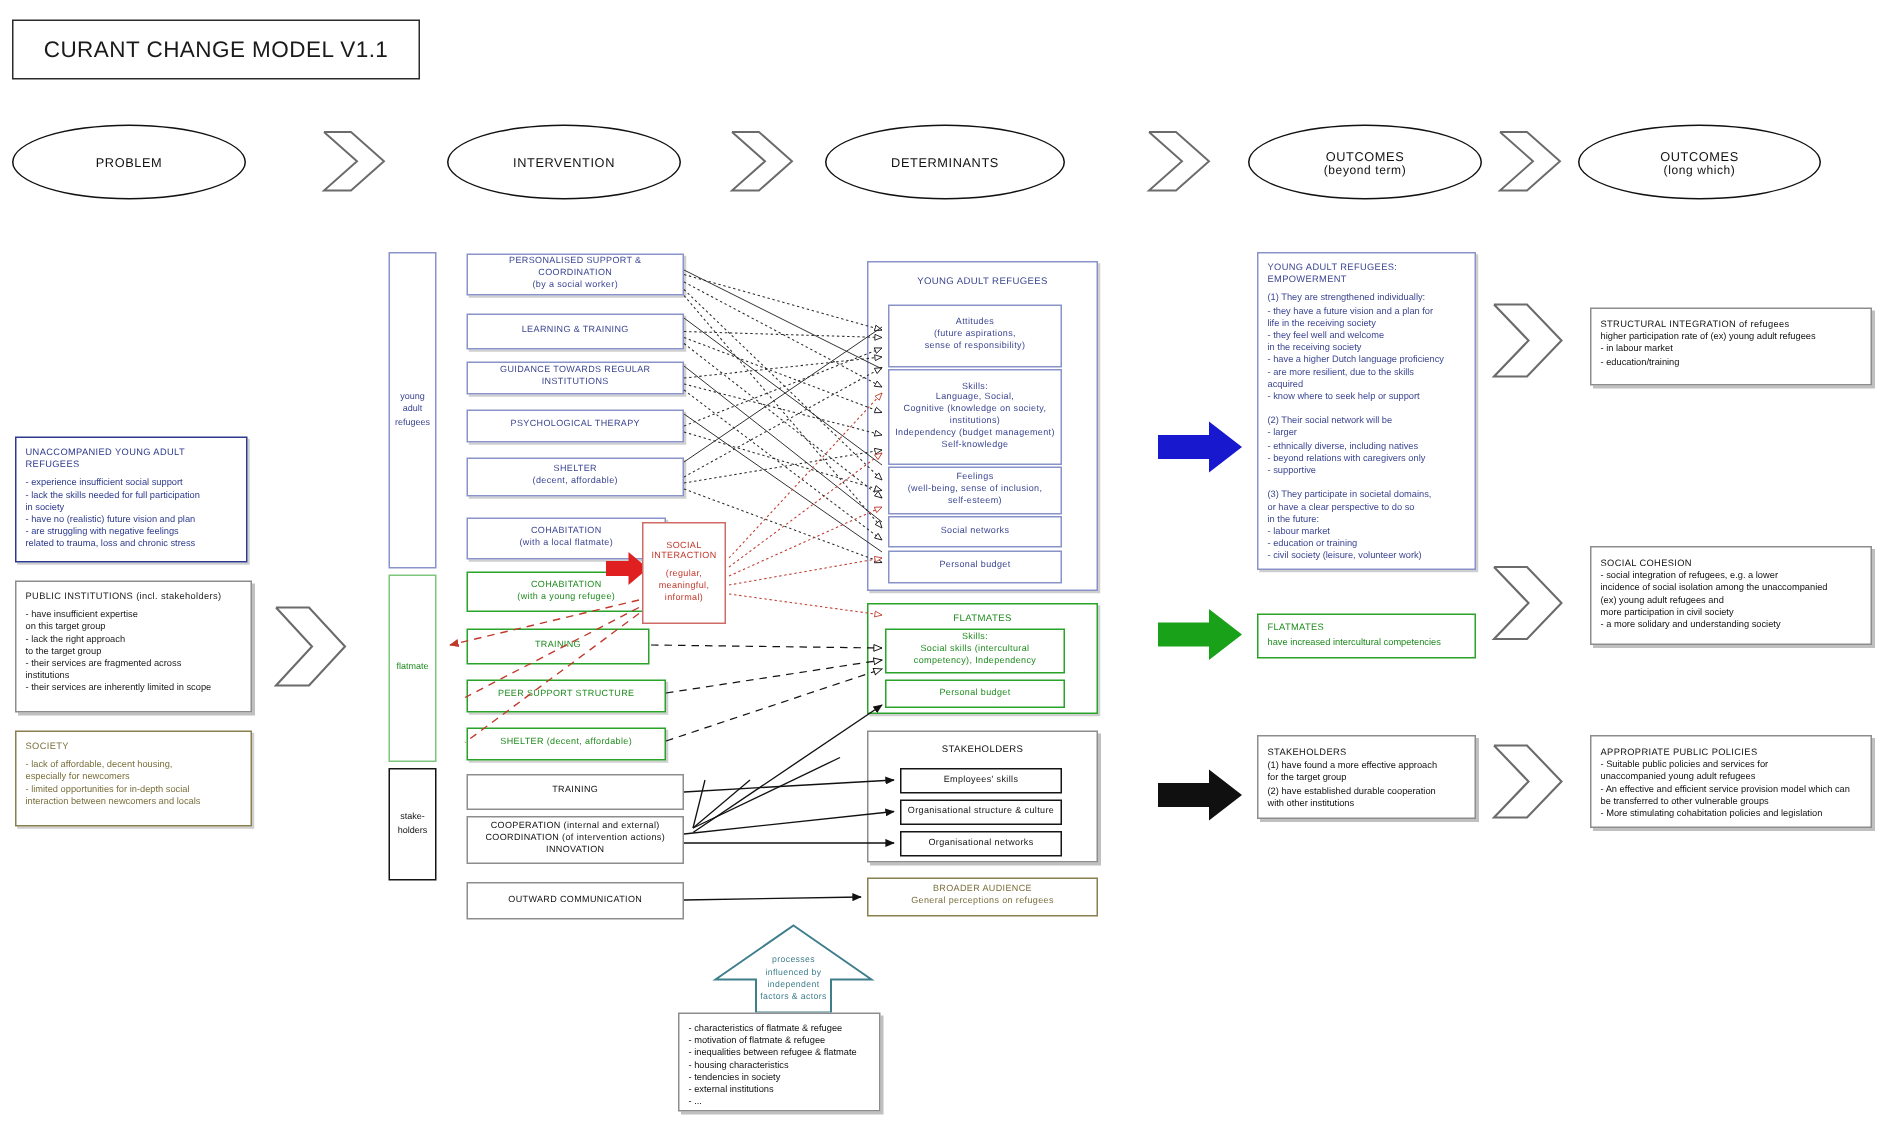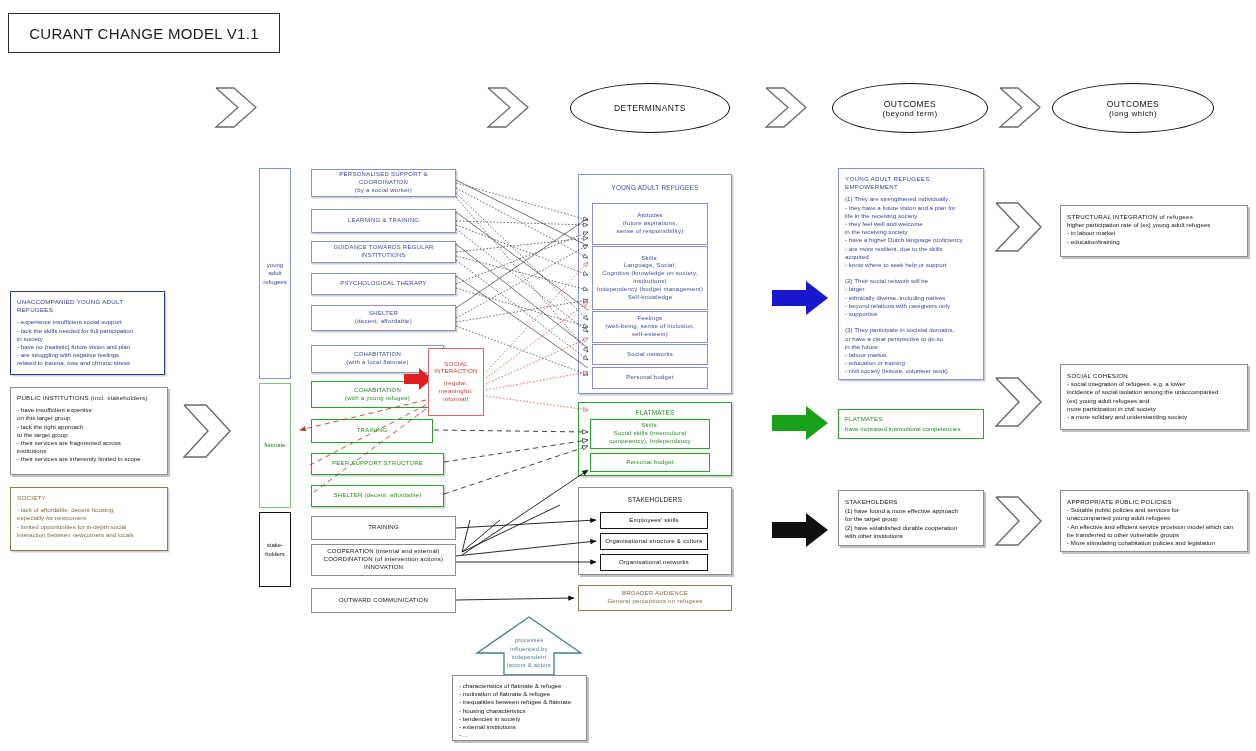--- a/index.html
+++ b/index.html
@@ -97,31 +97,37 @@
 </style>
 </head>
 <body>
 
 <div id="canvas">
 
   <div class="box center title-box" style="left:8px;top:13px;width:272px;height:40px;">
     <span>CURANT CHANGE MODEL V1.1</span>
   </div>
 
+  <div class="ellipse" style="left:8px;top:83px;width:156px;height:50px;">
+    <span>PROBLEM</span>
+  </div>
   <div class="chev" style="left:212px;top:84px;">
     <svg width="58" height="47" viewBox="0 0 58 47">
         <polyline points="4,4 26,23.5 4,43 22,43 44,23.5 22,4 4,4" fill="#fff" stroke="#6b6b6b" stroke-width="1.3" stroke-linejoin="miter"></polyline>
       </svg>
   </div>
+  <div class="ellipse" style="left:298px;top:83px;width:156px;height:50px;">
+    <span>INTERVENTION</span>
+  </div>
   <div class="chev" style="left:484px;top:84px;">
     <svg width="58" height="47" viewBox="0 0 58 47">
         <polyline points="4,4 26,23.5 4,43 22,43 44,23.5 22,4 4,4" fill="#fff" stroke="#6b6b6b" stroke-width="1.3" stroke-linejoin="miter"></polyline>
       </svg>
   </div>
-  <div class="ellipse" style="left:570px;top:83px;width:160px;height:50px;">
+  <div class="ellipse" style="left:550px;top:83px;width:160px;height:50px;">
     <span>DETERMINANTS</span>
   </div>
   <div class="chev" style="left:762px;top:84px;">
     <svg width="58" height="47" viewBox="0 0 58 47">
         <polyline points="4,4 26,23.5 4,43 22,43 44,23.5 22,4 4,4" fill="#fff" stroke="#6b6b6b" stroke-width="1.3" stroke-linejoin="miter"></polyline>
       </svg>
   </div>
   <div class="ellipse" style="left:832px;top:83px;width:156px;height:50px;">
     <span>OUTCOMES</span>
     <span class="sub">(beyond term)</span>

